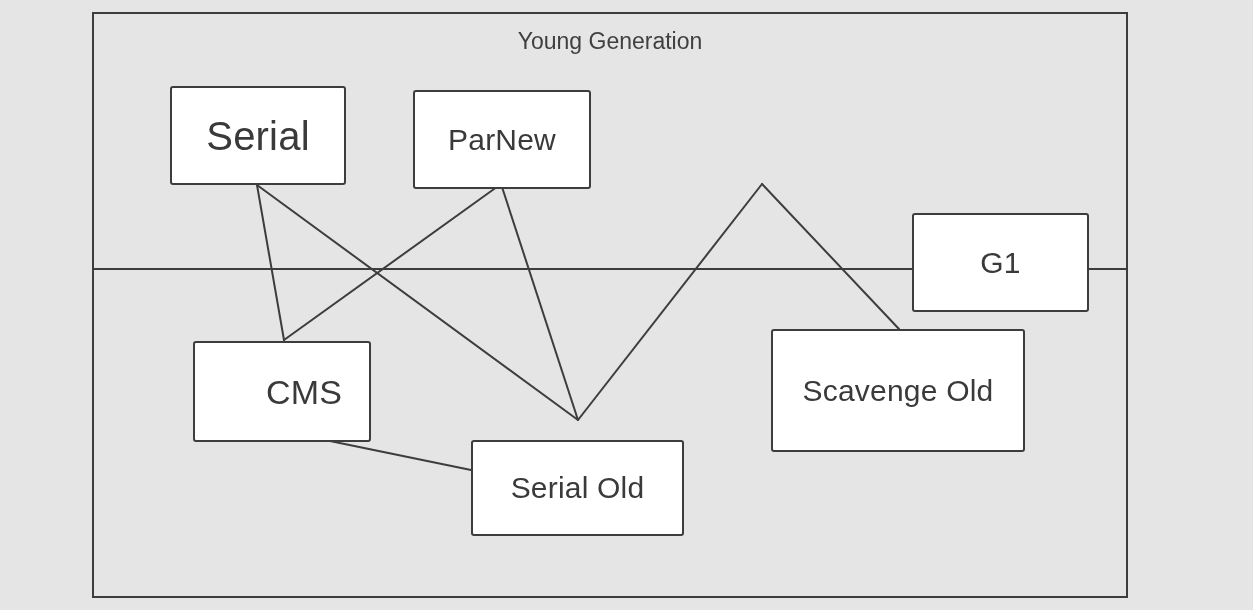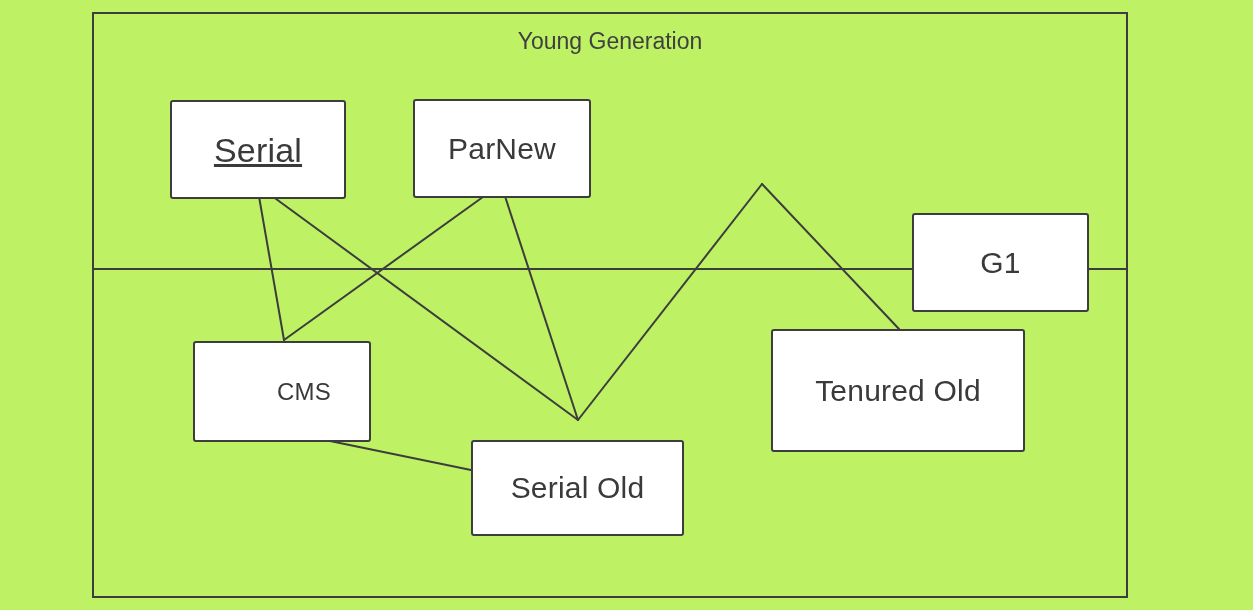--- a/index.html
+++ b/index.html
@@ -11,21 +11,21 @@
   body {
     font-family: "Liberation Sans", "DejaVu Sans", sans-serif;
     width: 1253px;
     height: 610px;
     overflow: hidden;
   }
   #canvas {
     position: relative;
     width: 1253px;
     height: 610px;
-    background: #bef264;
+    background: #e5e5e5;
   }
   #edges {
     position: absolute;
     left: 0;
     top: 0;
     width: 1253px;
     height: 610px;
     pointer-events: none;
   }
   .frame {
@@ -79,20 +79,20 @@
       <line x1="257" y1="185" x2="578" y2="420" stroke="#3d3d3d" stroke-width="2" stroke-linecap="round"></line>
       <line x1="501" y1="184" x2="284" y2="340" stroke="#3d3d3d" stroke-width="2" stroke-linecap="round"></line>
       <line x1="501" y1="184" x2="578" y2="420" stroke="#3d3d3d" stroke-width="2" stroke-linecap="round"></line>
       <line x1="762" y1="184" x2="578" y2="420" stroke="#3d3d3d" stroke-width="2" stroke-linecap="round"></line>
       <line x1="762" y1="184" x2="899" y2="329" stroke="#3d3d3d" stroke-width="2" stroke-linecap="round"></line>
       <line x1="330" y1="441" x2="471" y2="470" stroke="#3d3d3d" stroke-width="2" stroke-linecap="round"></line>
     </svg>
 
   <div class="region-label" id="label-young" style="left: 92px; top: 27px; width: 1036px;">Young Generation</div>
 
-  <div class="node" id="node-serial" style="left: 170px; top: 100px; width: 176px; height: 99px; font-size: 34px; border-color: rgb(61, 61, 61); color: rgb(58, 58, 58); text-decoration: underline;">Serial</div>
-  <div class="node" id="node-parnew" style="left: 413px; top: 99px; width: 178px; height: 99px; font-size: 30px; border-color: rgb(61, 61, 61); color: rgb(58, 58, 58);">ParNew</div>
+  <div class="node" id="node-serial" style="left: 170px; top: 86px; width: 176px; height: 99px; font-size: 40px; border-color: rgb(61, 61, 61); color: rgb(58, 58, 58);">Serial</div>
+  <div class="node" id="node-parnew" style="left: 413px; top: 90px; width: 178px; height: 99px; font-size: 30px; border-color: rgb(61, 61, 61); color: rgb(58, 58, 58);">ParNew</div>
   <div class="node" id="node-g1" style="left: 912px; top: 213px; width: 177px; height: 99px; font-size: 30px; border-color: rgb(61, 61, 61); color: rgb(58, 58, 58);">G1</div>
-  <div class="node" id="node-cms" style="left: 193px; top: 341px; width: 178px; height: 101px; font-size: 24px; border-color: rgb(61, 61, 61); color: rgb(58, 58, 58); padding-left: 44px;">CMS</div>
-  <div class="node" id="node-parallel-old" style="left: 771px; top: 329px; width: 254px; height: 123px; font-size: 30px; border-color: rgb(61, 61, 61); color: rgb(58, 58, 58);">Tenured Old</div>
+  <div class="node" id="node-cms" style="left: 193px; top: 341px; width: 178px; height: 101px; font-size: 34px; border-color: rgb(61, 61, 61); color: rgb(58, 58, 58); padding-left: 44px;">CMS</div>
+  <div class="node" id="node-parallel-old" style="left: 771px; top: 329px; width: 254px; height: 123px; font-size: 30px; border-color: rgb(61, 61, 61); color: rgb(58, 58, 58);">Scavenge Old</div>
   <div class="node" id="node-serial-old" style="left: 471px; top: 420px; width: 213px; height: 96px; font-size: 30px; border-color: rgb(61, 61, 61); color: rgb(58, 58, 58); margin-top: 20px;">Serial Old</div>
 
 </div>
 
 </body></html>

